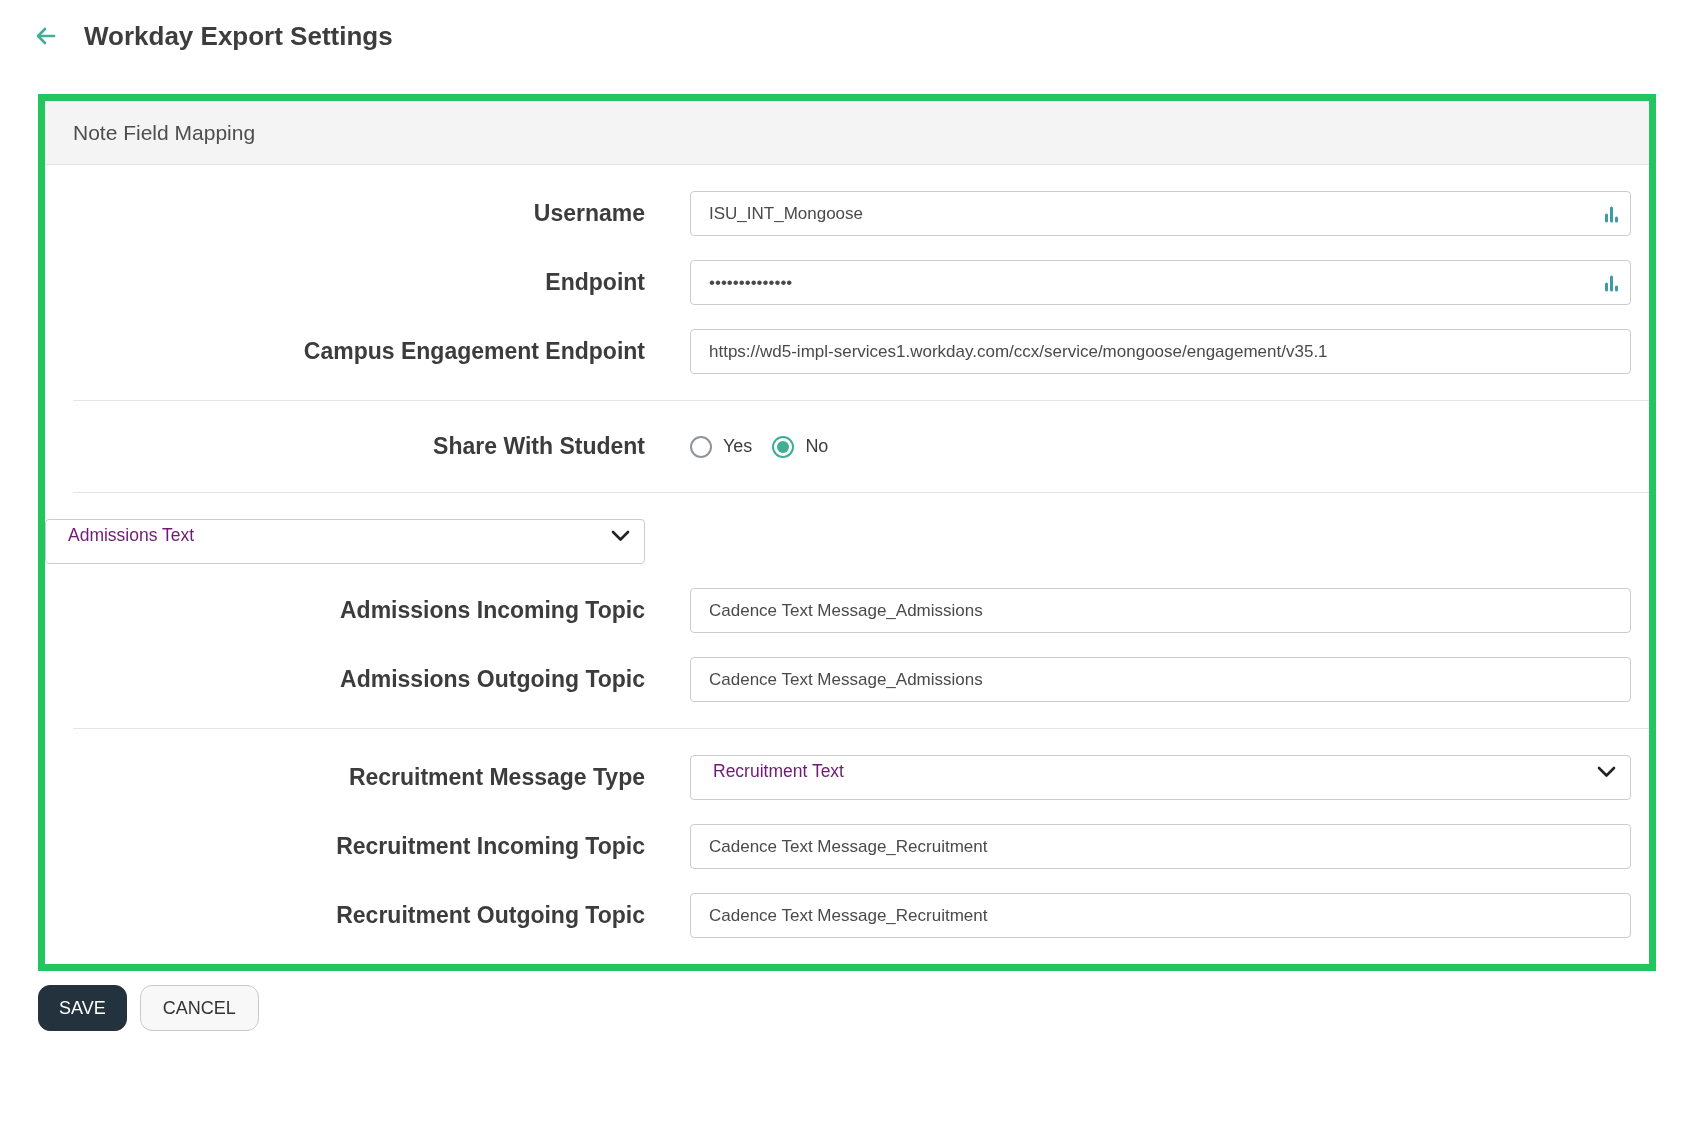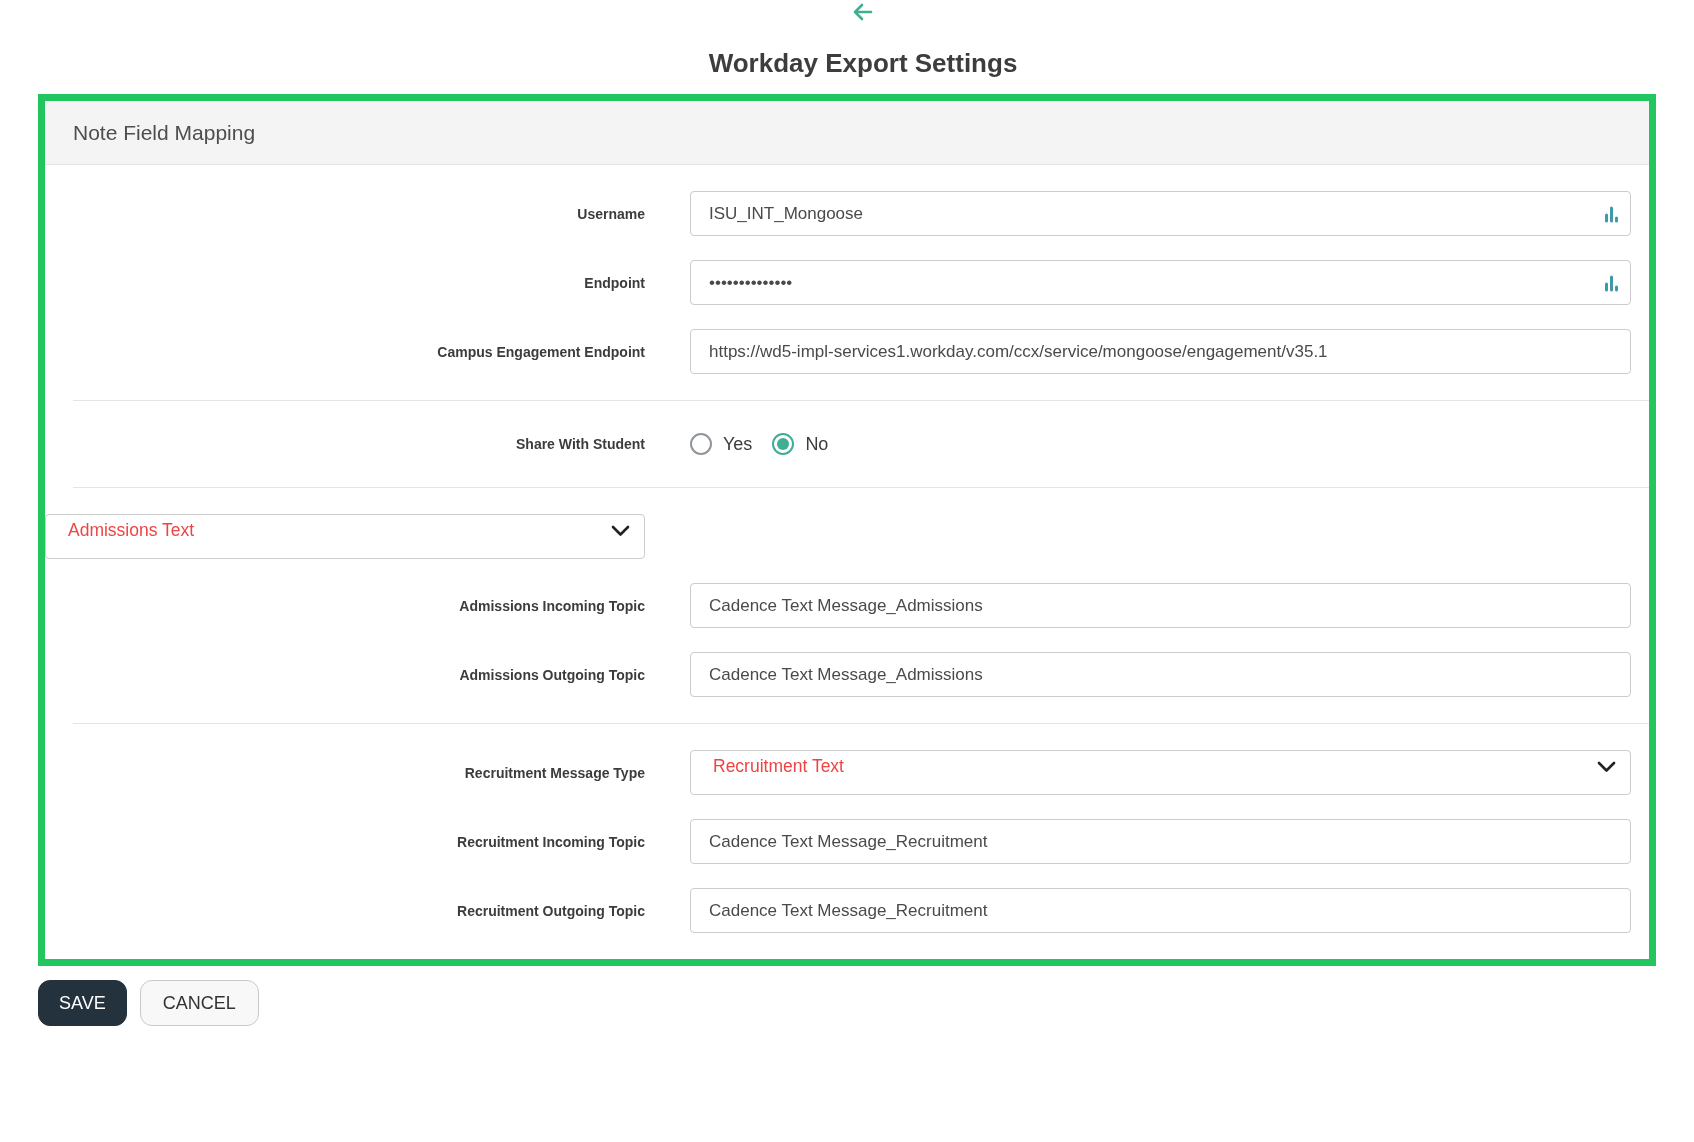--- a/index.html
+++ b/index.html
@@ -14,21 +14,20 @@
   }
 
   
   .topbar {
     height: 72px;
     display: flex;
     align-items: center;
     padding-left: 32px;
     gap: 24px;
     background: #ffffff;
-    flex-direction: column;
   }
   .back-btn {
     width: 28px; height: 28px;
     display: flex; align-items: center; justify-content: center;
     cursor: pointer;
     background: none; border: none; padding: 0;
   }
   .page-title {
     font-size: 26px;
     font-weight: 600;
@@ -64,21 +63,21 @@
     grid-template-columns: 600px 1fr;
     column-gap: 45px;
     align-items: center;
     margin-bottom: 24px;
   }
   .row:last-child { margin-bottom: 0; }
 
   .lbl {
     text-align: right;
     font-weight: 700;
-    font-size: 14px;
+    font-size: 23px;
     color: #3c3c3c;
   }
 
   .field { position: relative; }
   .input {
     width: 100%;
     height: 45px;
     border: 1px solid #cccccc;
     border-radius: 4px;
     padding: 0 44px 0 18px;
@@ -112,21 +111,21 @@
 
   .select {
     height: 45px;
     border: 1px solid #cccccc;
     border-radius: 4px;
     display: flex;
     align-items: center;
     justify-content: space-between;
     padding: 0 14px 12px 22px;
     font-size: 17.5px;
-    color: #ef4444;
+    color: #701a75;
     background: #ffffff;
     cursor: pointer;
   }
 
   .radio-group {
     display: flex;
     align-items: center;
     gap: 20px;
     font-size: 18px;
     color: #3c3c3c;

